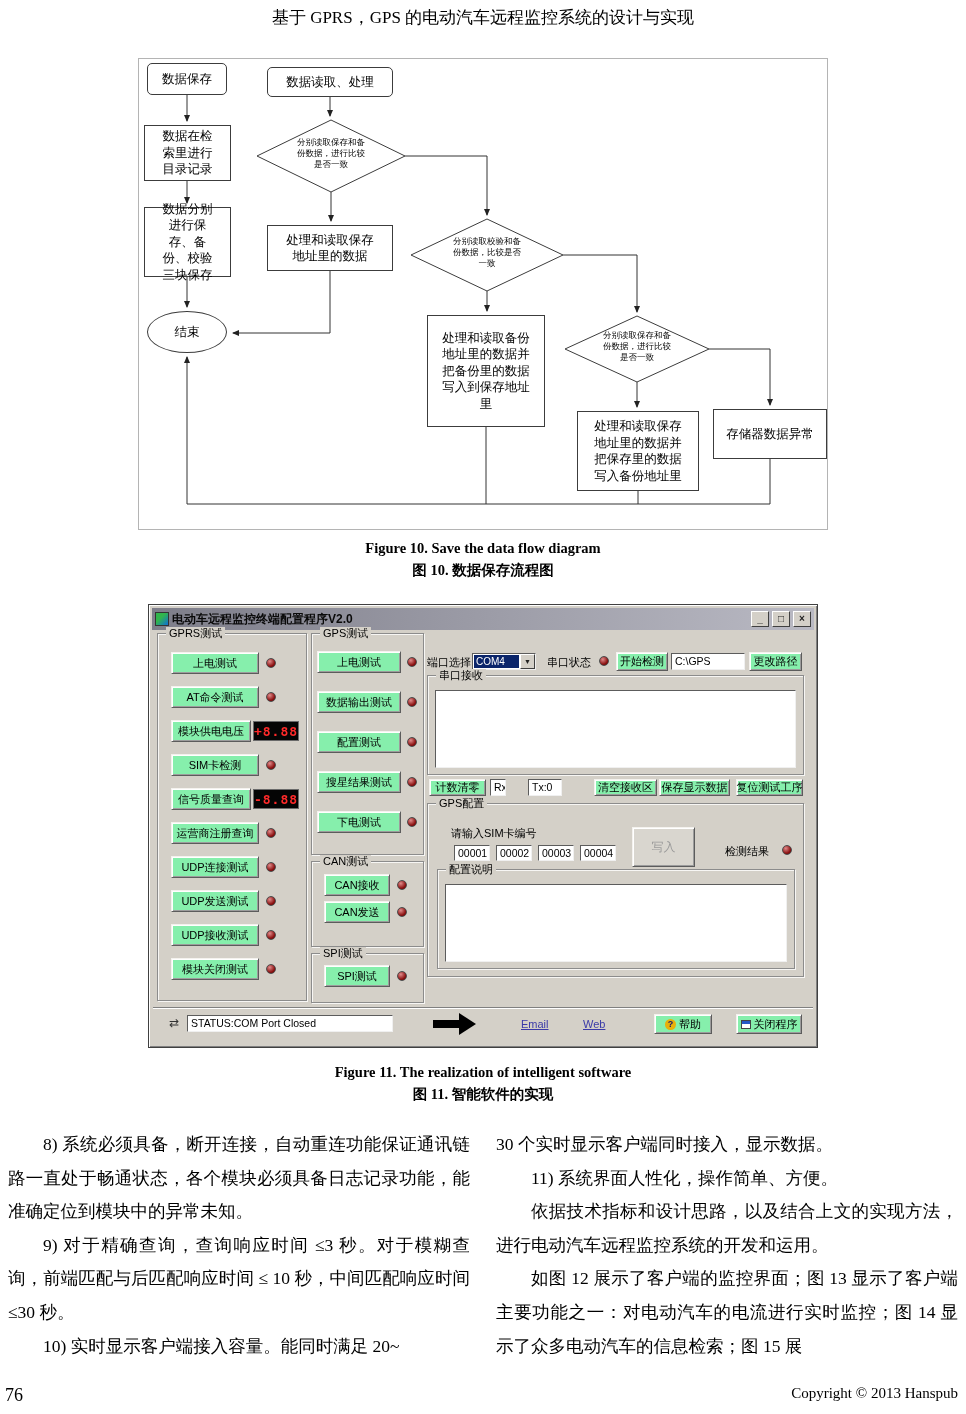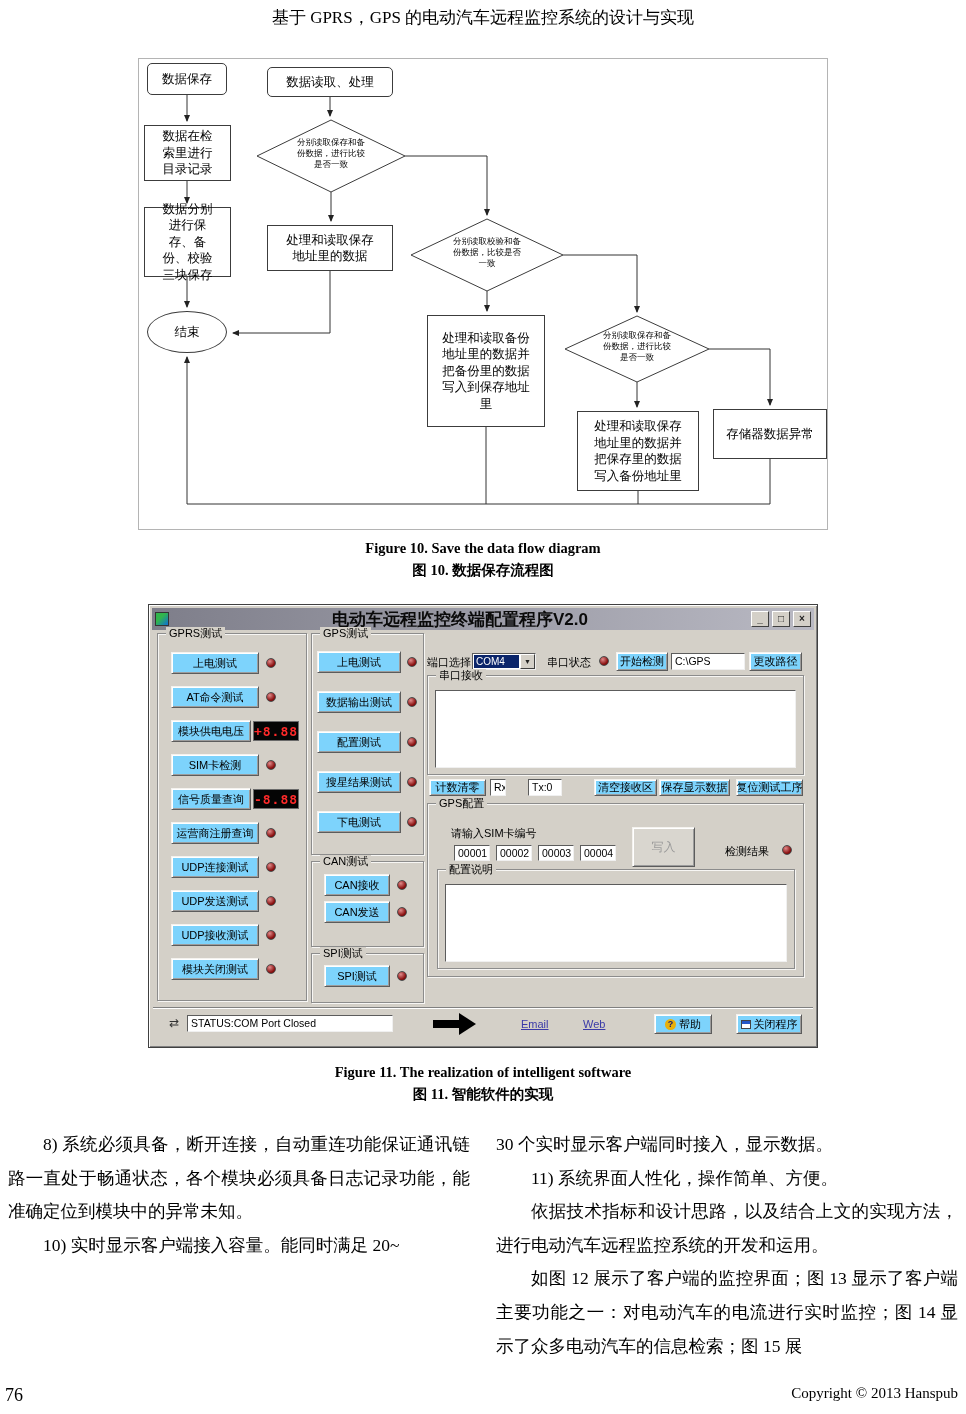--- a/index.html
+++ b/index.html
@@ -17,26 +17,26 @@
   .dtext { position:absolute; text-align:center; font-size:8.5px; line-height:1.3; pointer-events:none; }
   .cap { position:absolute; left:0; width:100%; text-align:center; font-weight:bold; font-size:14.5px; }
 
   
   .win { position:absolute; left:148px; top:604px; width:670px; height:444px; background:#d4d0c8;
          border:1px solid #404040; box-shadow: inset 1px 1px 0 #fff, inset -1px -1px 0 #808080;
          font-family:"Liberation Sans", sans-serif; font-size:11px; }
   .tbar { position:absolute; left:3px; top:3px; right:3px; height:22px;
           background:linear-gradient(90deg,#7e7e8a,#b9b9c3); display:flex; align-items:center; gap:3px; padding:0 3px; }
   .appico { width:14px; height:14px; background:linear-gradient(135deg,#31b54c 40%,#0e6ed8); border:1px solid #333; flex:0 0 auto; }
-  .ttext { flex:1; font-size:17px; font-weight:bold; color:#0a0a0a; white-space:nowrap; overflow:hidden;text-align:center; }
+  .ttext { flex:1; font-size:12px; font-weight:bold; color:#0a0a0a; white-space:nowrap; overflow:hidden; }
   .wbtn { width:18px; height:16px; background:#d4d0c8; border:1px solid; border-color:#fff #404040 #404040 #fff;
           font-size:10px; line-height:13px; text-align:center; font-weight:bold; color:#222; flex:0 0 auto; }
   .grp { position:absolute; border:1px solid #8c8c8c; box-shadow: inset 1px 1px 0 rgba(255,255,255,.8), 1px 1px 0 rgba(255,255,255,.8); }
   .glab { position:absolute; top:-7px; left:8px; background:#d4d0c8; padding:0 3px; font-size:11px; line-height:13px; }
-  .tbtn { position:absolute; display:flex; align-items:center; justify-content:center; background:#7dd3fc;
+  .tbtn { position:absolute; display:flex; align-items:center; justify-content:center; background:#86efac;
           border:1px solid; border-color:#f4f2ee #5c5c5c #5c5c5c #f4f2ee;
           box-shadow: inset 1px 1px 0 #fff, inset -1px -1px 0 #9c9c9c; font-size:11px; white-space:nowrap; }
   .tbtn.disabled { color:#9a9a9a; background:#d9d6cf; }
   .led { position:absolute; width:10px; height:10px; border-radius:50%;
          background:radial-gradient(circle at 35% 30%, #e08a8a, #8a1010 65%, #5c0505); border:1px solid #4c4c4c; }
   .lcd { position:absolute; background:#050505; border:1px solid #6a6a6a; color:#ff2a2a;
          font-family:"DejaVu Sans Mono", monospace; font-size:13px; font-weight:bold;
          display:flex; align-items:center; justify-content:center; letter-spacing:1px; }
   .sunken { position:absolute; background:#fff; border:1px solid; border-color:#5c5c5c #f0f0f0 #f0f0f0 #5c5c5c; }
   .field { padding:1px 3px; font-size:10.5px; line-height:13px; white-space:nowrap; overflow:hidden; }
@@ -236,20 +236,21 @@
       <span class="cico"></span>
       <span>关闭程序</span>
     </div>
   </div>
 
   <div class="cap" style="top:1064px">Figure 11. The realization of intelligent software</div>
   <div class="cap" style="top:1085px">图 11. 智能软件的实现</div>
 
   <div class="col" style="left:8px;top:1128px">
     <p>8) 系统必须具备，断开连接，自动重连功能保证通讯链路一直处于畅通状态，各个模块必须具备日志记录功能，能准确定位到模块中的异常未知。</p>
+    <p>9) 对于精确查询，查询响应时间 ≤3 秒。对于模糊查询，前端匹配与后匹配响应时间 ≤ 10 秒，中间匹配响应时间 ≤30 秒。</p>
     <p>10) 实时显示客户端接入容量。能同时满足 20~</p>
   </div>
   <div class="col" style="left:496px;top:1128px">
     <p class="noind">30 个实时显示客户端同时接入，显示数据。</p>
     <p>11) 系统界面人性化，操作简单、方便。</p>
     <p>依据技术指标和设计思路，以及结合上文的实现方法，进行电动汽车远程监控系统的开发和运用。</p>
     <p>如图 12 展示了客户端的监控界面；图 13 显示了客户端主要功能之一：对电动汽车的电流进行实时监控；图 14 显示了众多电动汽车的信息检索；图 15 展</p>
   </div>
 
   <div class="ftrL">76</div>

